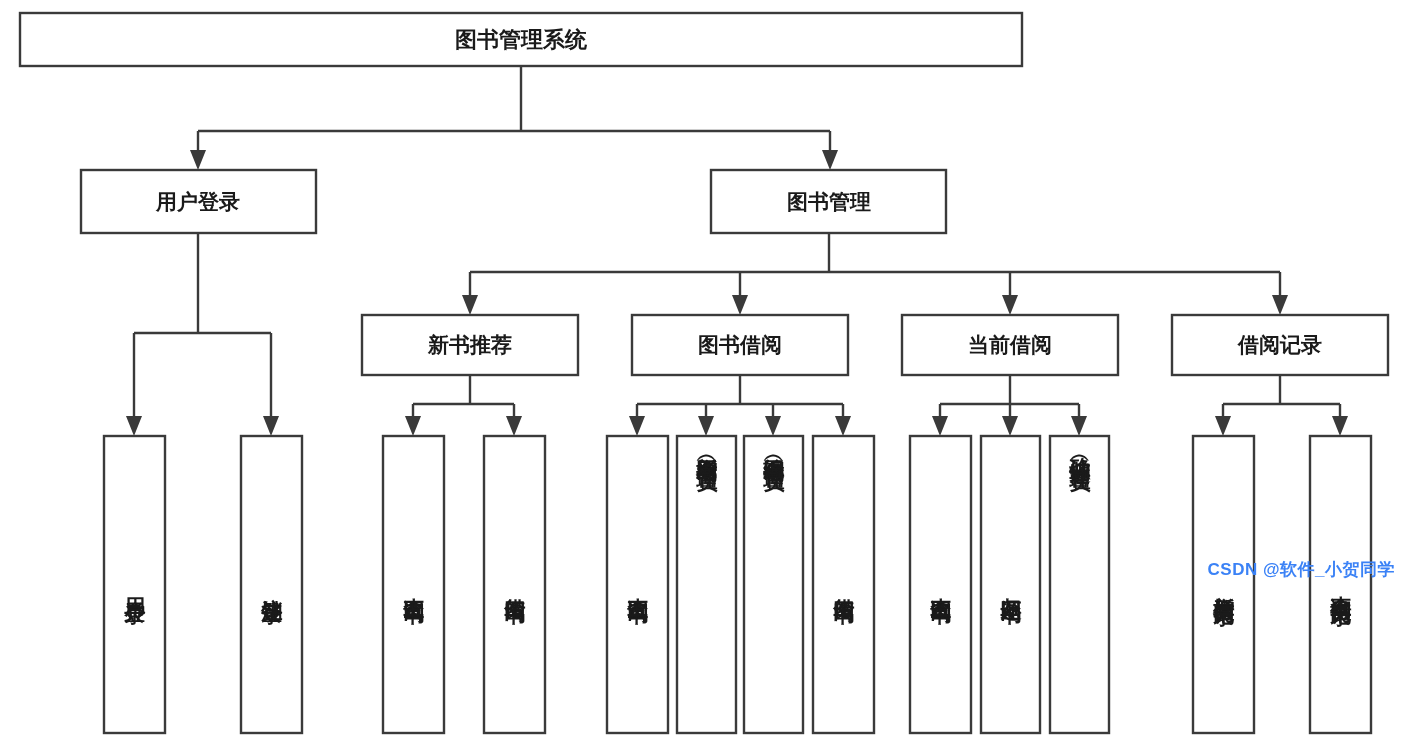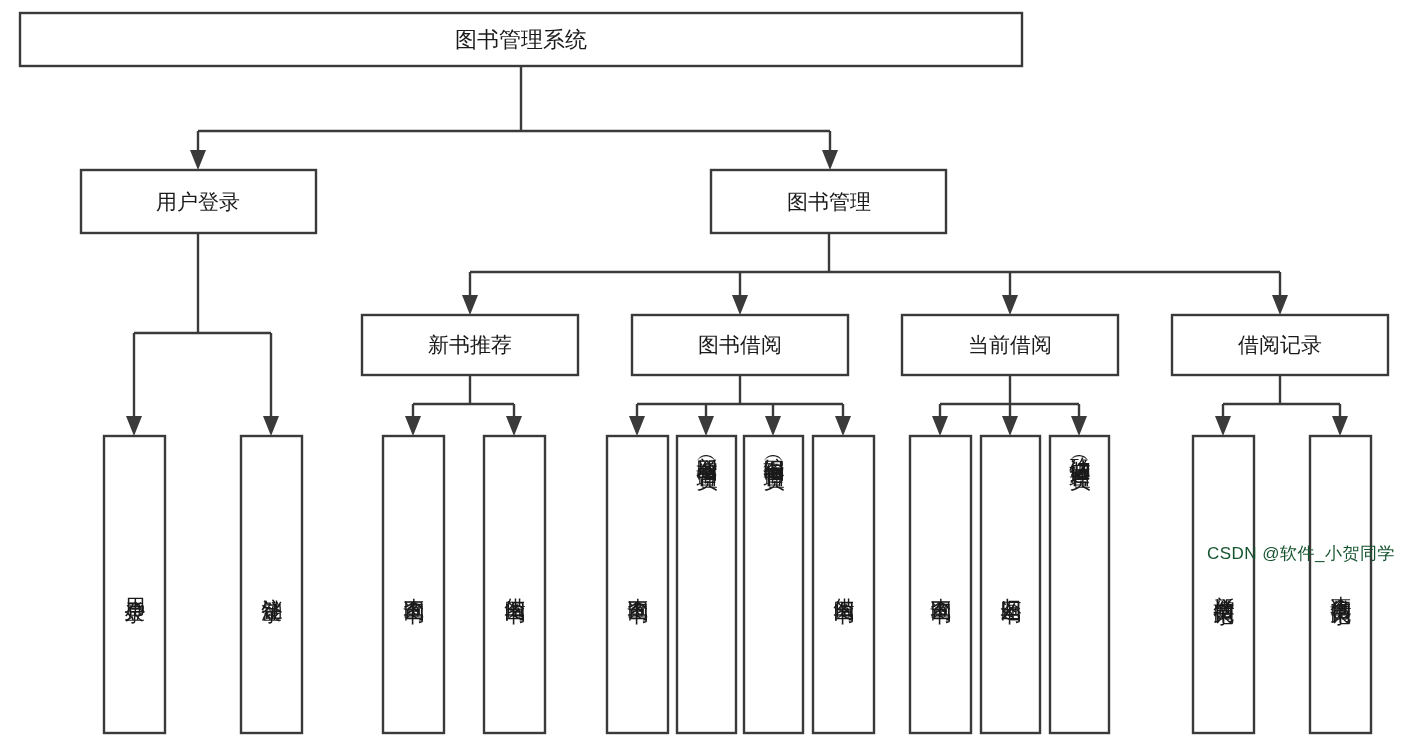--- a/index.html
+++ b/index.html
@@ -11,20 +11,21 @@
     width: 1405px;
     height: 747px;
     font-family: "Liberation Sans", "DejaVu Sans", sans-serif;
     overflow: hidden;
     position: relative;
   }
   #diagram-root {
     position: relative;
     width: 1405px;
     height: 585px;
+    font-weight: bold;
   }
   svg.diagram-svg {
     position: absolute;
     top: 0;
     left: 0;
     width: 1405px;
     height: 747px;
   }
   .node-box {
     fill: #ffffff;
@@ -65,24 +66,24 @@
     font-size: 21px;
     line-height: 1.18;
     color: #1a1a1a;
     letter-spacing: 2px;
     white-space: nowrap;
     text-align: center;
   }
   .watermark {
     position: absolute;
     right: 10px;
-    bottom: 20px;
+    bottom: 4px;
     font-family: "Liberation Sans", "DejaVu Sans", sans-serif;
     font-size: 17px;
-    color: #14532d;
+    color: #3b82f6;
     white-space: nowrap;
     letter-spacing: 0.5px;
   }
 </style>
 </head>
 <body>
 
 <div id="diagram-root">
 
   <svg class="diagram-svg" viewBox="0 0 1405 747" xmlns="http://www.w3.org/2000/svg">

